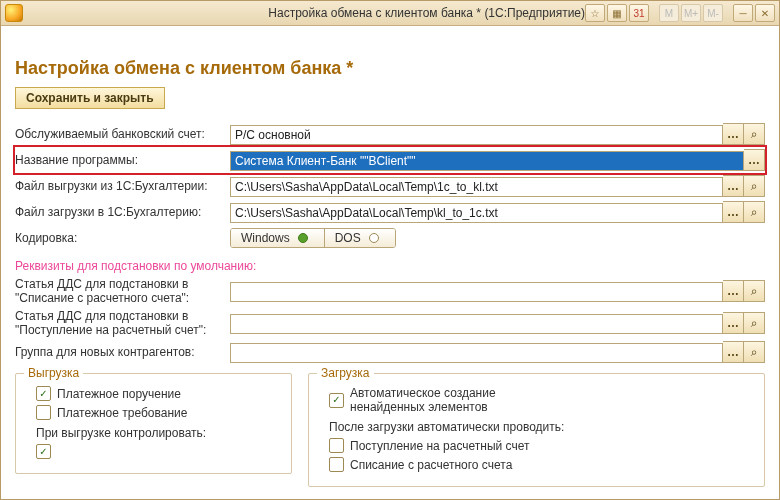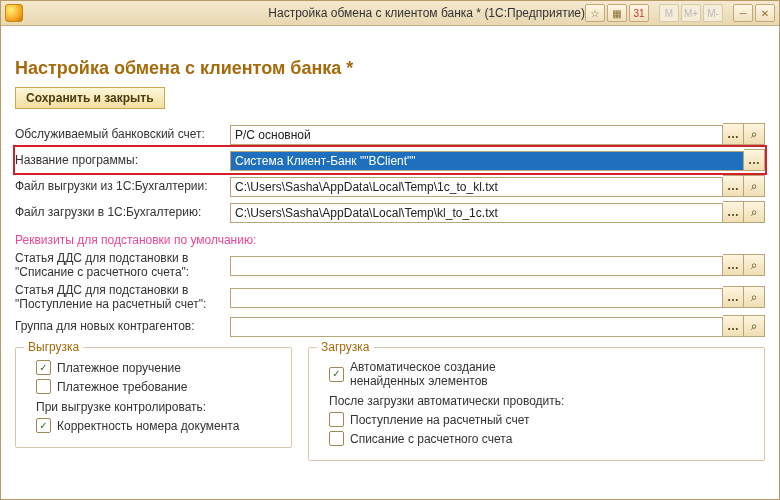--- a/index.html
+++ b/index.html
@@ -91,20 +91,33 @@
 
     <div class="row">
       <div class="lbl">Файл загрузки в 1С:Бухгалтерию:</div>
       <div class="field-wrap">
         <input class="text-input" value="C:\Users\Sasha\AppData\Local\Temp\kl_to_1c.txt" style="">
         <div class="input-btn dots"></div>
         <div class="input-btn mag"></div>
       </div>
     </div>
 
+    <div class="row">
+      <div class="lbl">Кодировка:</div>
+      <div class="toggle-group">
+        <div class="toggle-opt">
+          <span>Windows</span>
+          <span class="radio-dot on"></span>
+        </div>
+        <div class="toggle-opt">
+          <span>DOS</span>
+          <span class="radio-dot"></span>
+        </div>
+      </div>
+    </div>
 
     <div class="section-title">Реквизиты для подстановки по умолчанию:</div>
 
     <div class="row">
       <div class="lbl" style="width:215px;">Статья ДДС для подстановки в "Списание с расчетного счета":</div>
       <div class="field-wrap">
         <input class="text-input" value="" style="">
         <div class="input-btn dots"></div>
         <div class="input-btn mag"></div>
       </div>
@@ -135,21 +148,20 @@
           <span class="chk on"></span>
           <span>Платежное поручение</span>
         </div>
         <div class="chk-row">
           <span class="chk"></span>
           <span>Платежное требование</span>
         </div>
         <div class="sub-lbl">При выгрузке контролировать:</div>
         <div class="chk-row">
           <span class="chk on"></span>
-          <span>Корректность номера документа</span>
         </div>
       </div>
 
       <div class="fieldset">
         <div class="fieldset-legend">Загрузка</div>
         <div class="chk-row">
           <span class="chk on"></span>
           <span style="max-width:220px;">Автоматическое создание ненайденных элементов</span>
         </div>
         <div class="sub-lbl">После загрузки автоматически проводить:</div>

